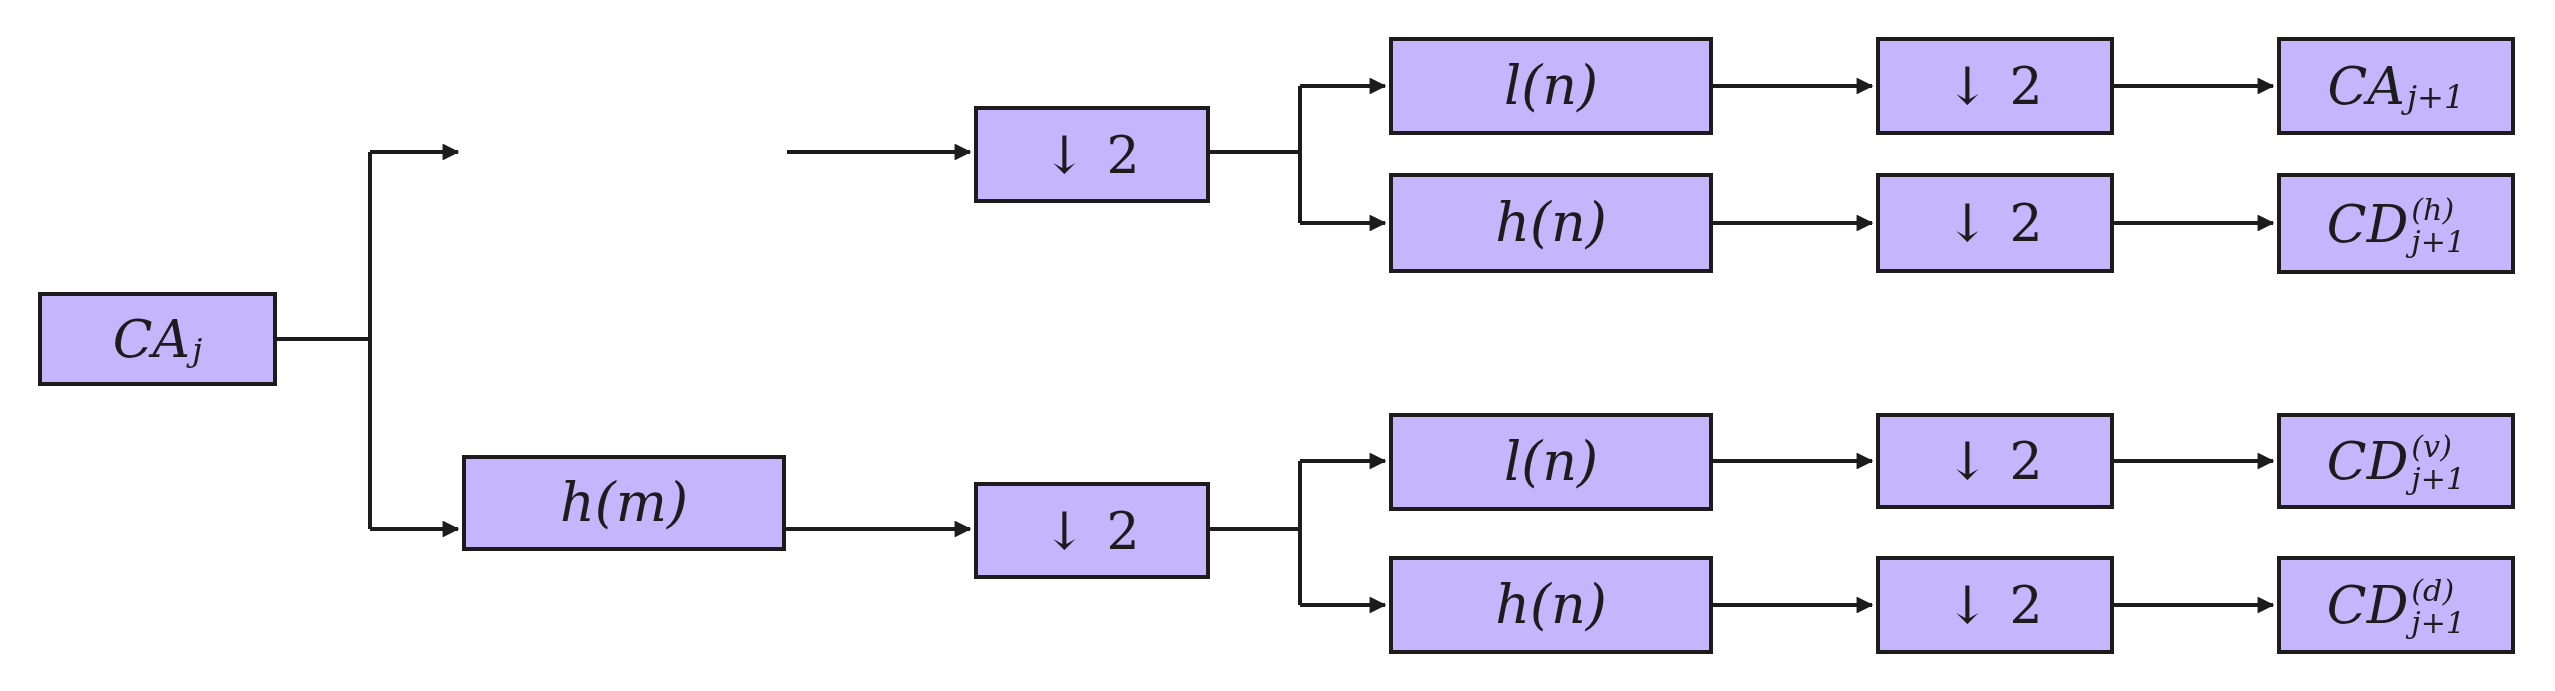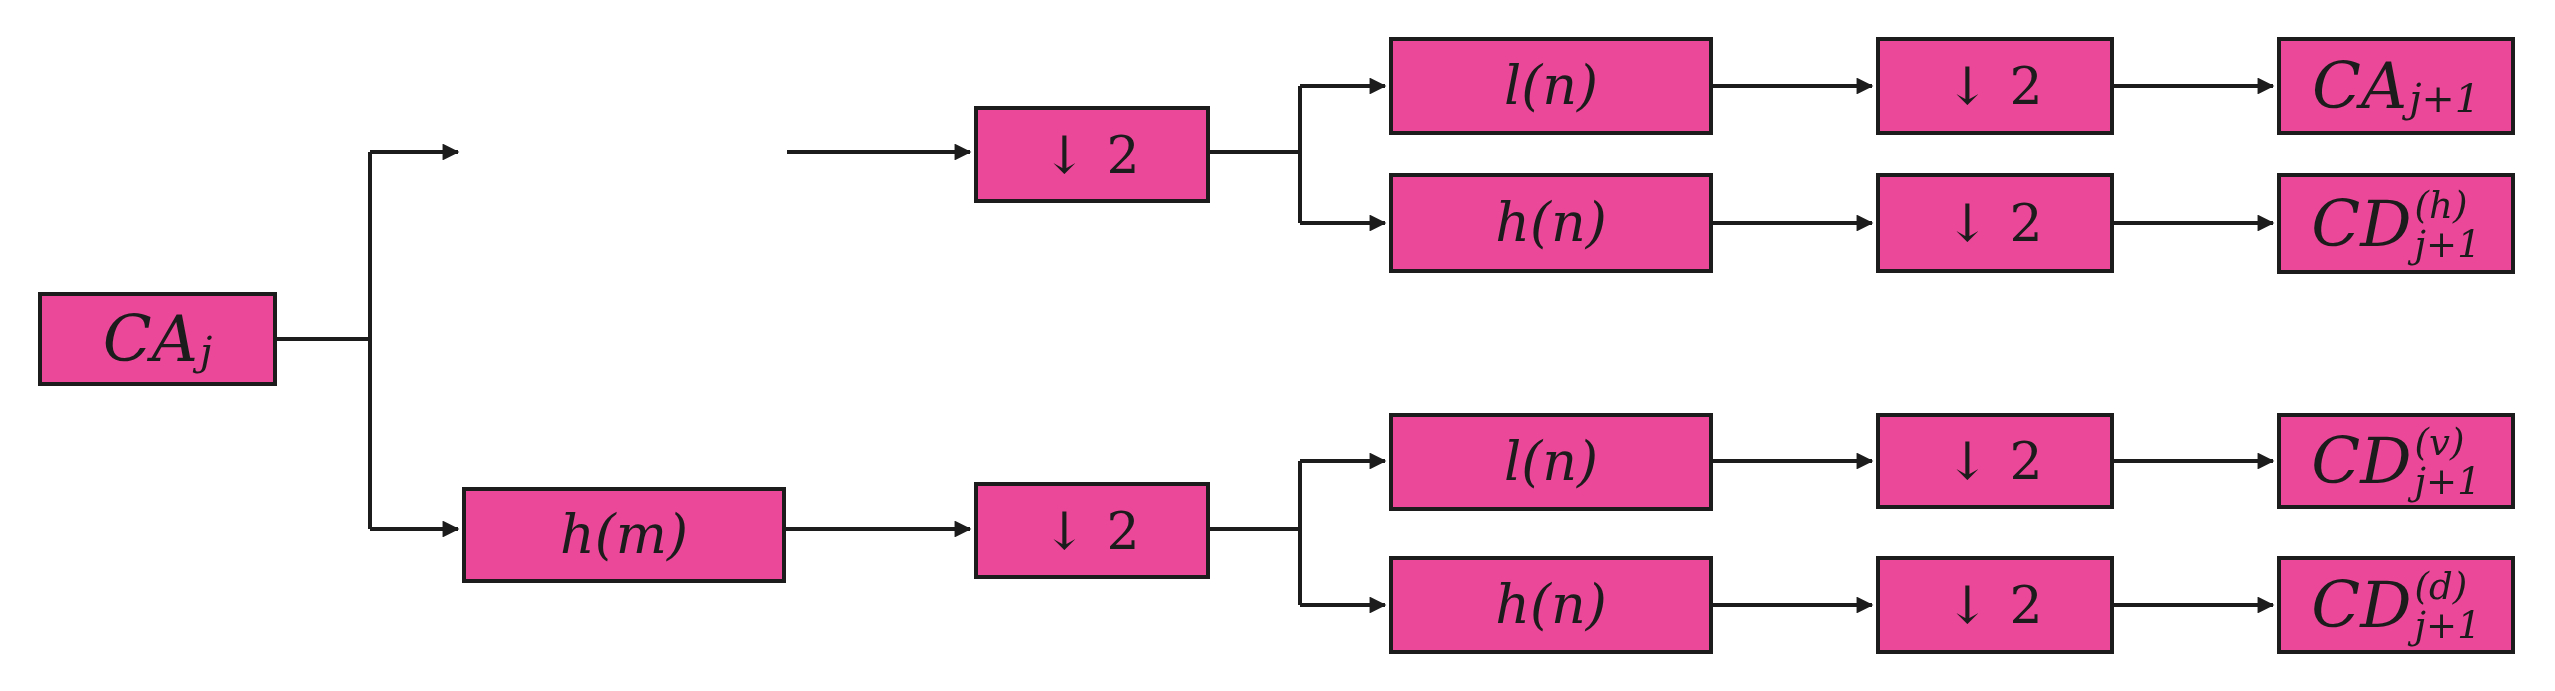--- a/index.html
+++ b/index.html
@@ -14,40 +14,40 @@
   }
   .connector-layer {
     position: absolute;
     inset: 0;
     width: 100%;
     height: 100%;
   }
   .box {
     position: absolute;
     box-sizing: border-box;
-    background: #ec4899;
+    background: #c4b5fd;
     border: 4px solid #1c1c1c;
     display: flex;
     align-items: center;
     justify-content: center;
     white-space: nowrap;
   }
   .lbl {
     font-style: italic;
     font-size: 54px;
     line-height: 1;
   }
   .ds-lbl {
     font-style: normal;
     font-size: 52px;
     line-height: 1;
     font-family: "DejaVu Serif", "DejaVu Sans", serif;
     letter-spacing: 2px;
   }
-  .math { font-style: italic; font-size: 64px; line-height: 1; display: inline-flex; align-items: center; }
+  .math { font-style: italic; font-size: 52px; line-height: 1; display: inline-flex; align-items: center; }
   .base { display: inline-block; }
   .subonly {
     display: inline-block;
     font-size: 0.62em;
     transform: translateY(0.33em);
     margin-left: 2px;
   }
   .scripts {
     display: inline-flex;
     flex-direction: column;
@@ -101,21 +101,21 @@
     </g>
   </svg>
 
   <div class="box" style="left:38px; top:292px; width:239px; height:94px">
     <span class="math">
       <span class="base">CA</span>
         <span class="subonly">j</span>
     </span>
   </div>
 
-  <div class="box" style="left:462px; top:487px; width:324px; height:96px">
+  <div class="box" style="left:462px; top:455px; width:324px; height:96px">
     <span class="lbl">h(m)</span>
   </div>
 
   <div class="box" style="left:974px; top:106px; width:236px; height:97px">
     <span class="ds-lbl">↓ 2</span>
   </div>
   <div class="box" style="left:974px; top:482px; width:236px; height:97px">
     <span class="ds-lbl">↓ 2</span>
   </div>
 

